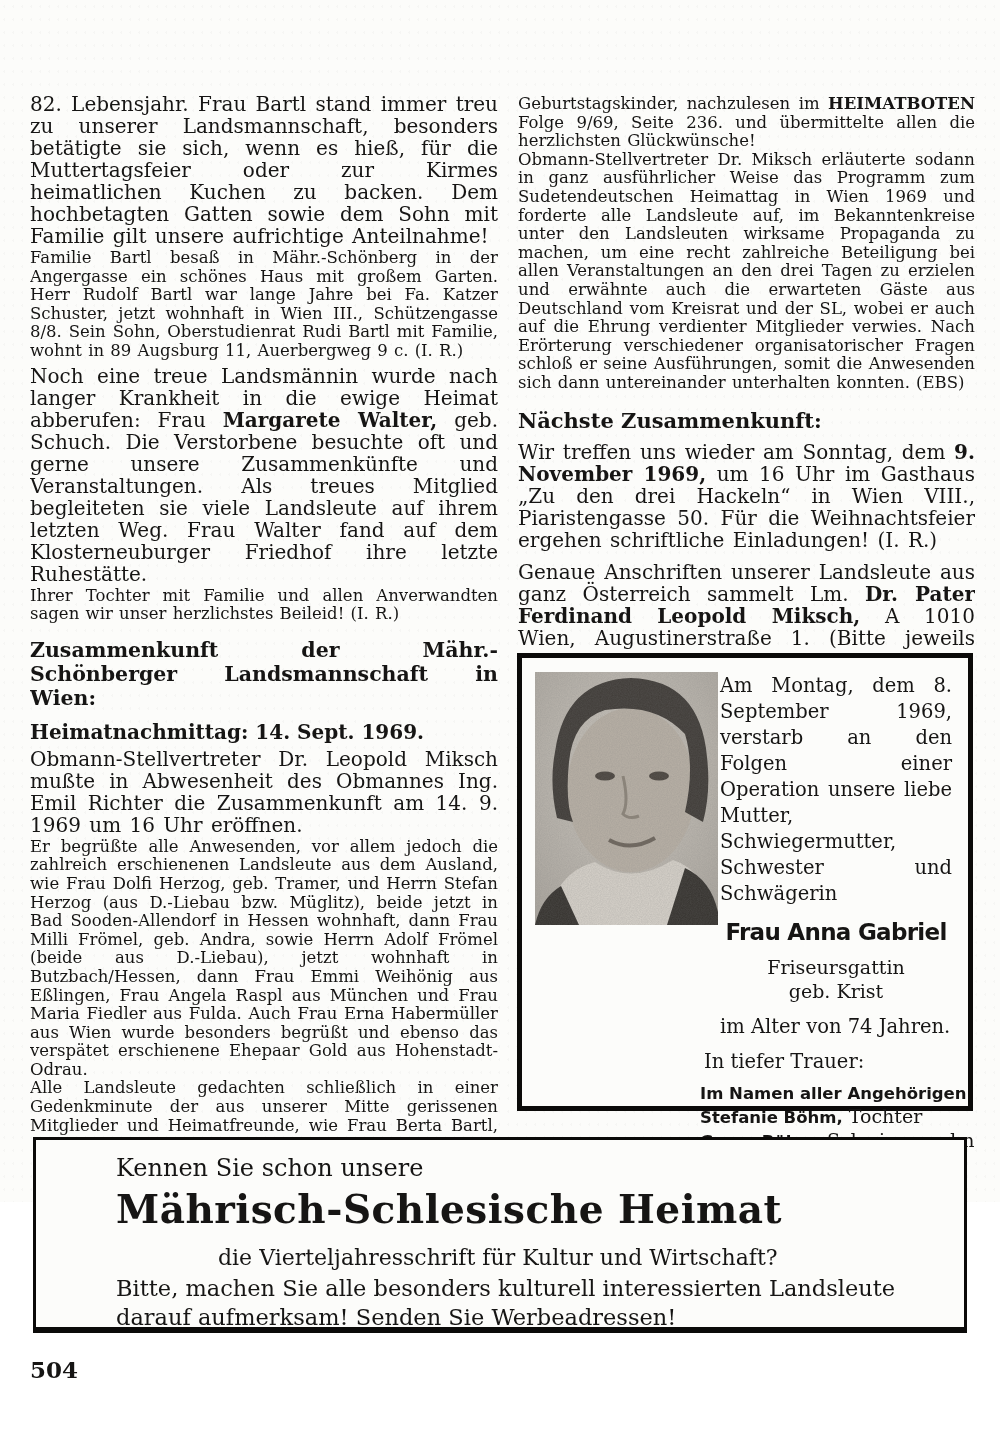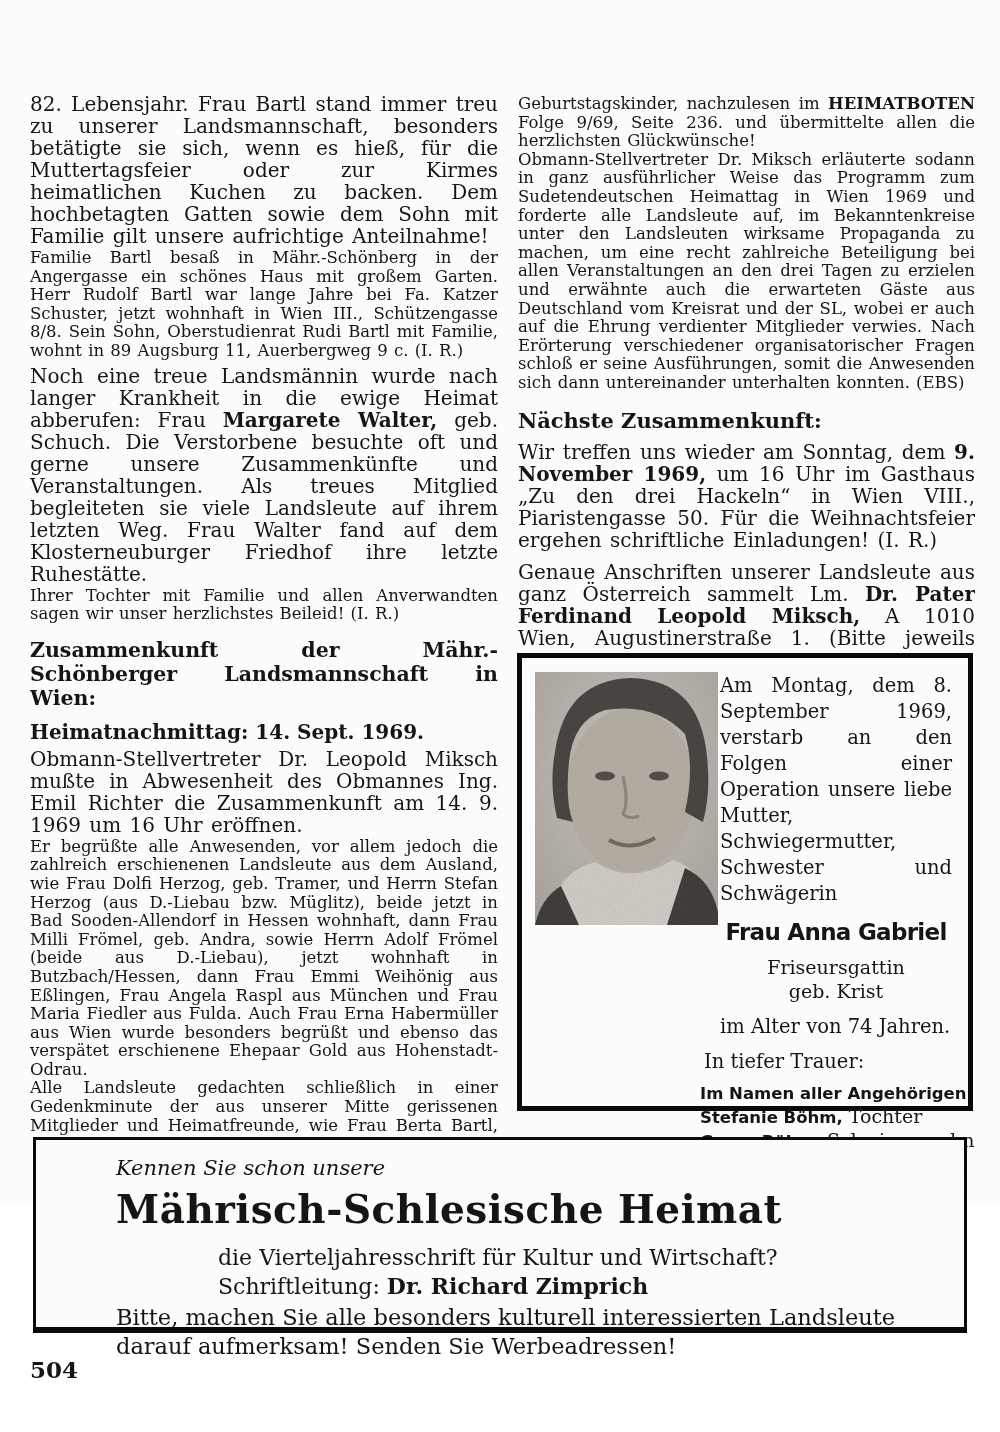--- a/index.html
+++ b/index.html
@@ -50,21 +50,21 @@
   }
   .obit-mourner{margin-left:-20px;font-size:19px;line-height:23px;white-space:nowrap;}
   .obit-mourner .b.sans{font-size:16.5px;}
   .obit-address{position:absolute;left:16px;top:386px;font-size:20px;line-height:29px;}
   
   .ad{
     position:absolute;left:33px;top:1137px;width:934px;height:196px;
     border:3px solid #0b0a09;border-bottom-width:6px;box-sizing:border-box;
     padding:15px 40px 0 80px;background:#fcfcfa;
   }
-  .ad-line1{font-size:21px;line-height:26px;font-style:italic;}
+  .ad-line1{font-size:24px;line-height:26px;}
   .ad-title{font-size:39px;line-height:46px;font-weight:bold;letter-spacing:0.5px;margin-top:5px;}
   .ad-line2{font-size:22px;line-height:29px;margin-left:102px;margin-top:11px;}
   .ad-line3{font-size:22px;line-height:29px;margin-left:102px;}
   .ad-line4{font-size:22.5px;line-height:29px;margin-top:2px;width:805px;}
   
   .pagenum{position:absolute;left:30px;top:1350px;font-size:23px;font-weight:bold;margin-top:6px;}
 </style>
 </head>
 <body>
 
@@ -127,19 +127,18 @@
       <p class="obit-mourner"><span class="b sans">Stefanie Böhm,</span><span> Tochter</span></p>
       <p class="obit-mourner"><span class="b sans">Georg Böhm,</span><span> Schwiegersohn</span></p>
     </div>
 
   </div>
 
   <div class="ad">
     <p class="ad-line1">Kennen Sie schon unsere</p>
     <p class="ad-title">Mährisch-Schlesische Heimat</p>
     <p class="ad-line2">die Vierteljahresschrift für Kultur und Wirtschaft?</p>
-    <p class="ad-line3"><span>Schriftleitung: </span><span class="b">Dr. Richard Zimprich</span></p>
     <p class="ad-line4">Bitte, machen Sie alle besonders kulturell interessierten Landsleute darauf aufmerksam! Senden Sie Werbeadressen!</p>
   </div>
 
   <div class="pagenum">504</div>
 
 </div>
 
 </body></html>

